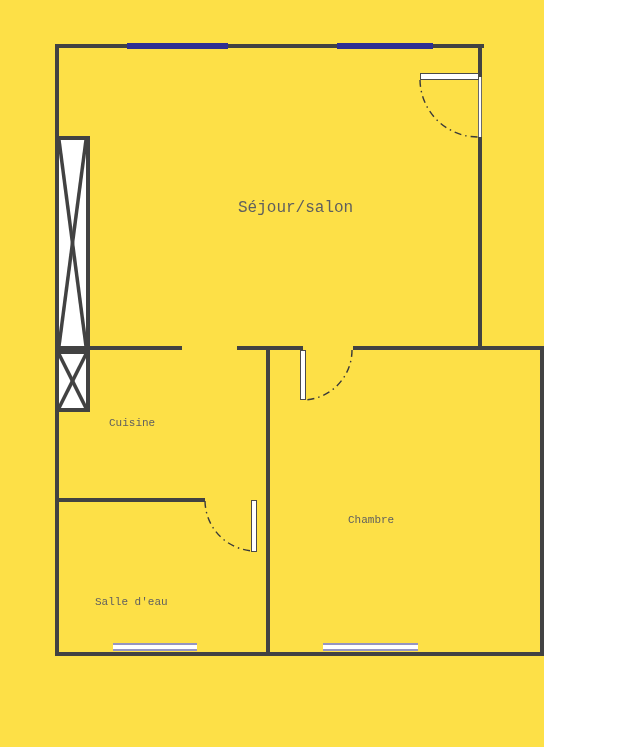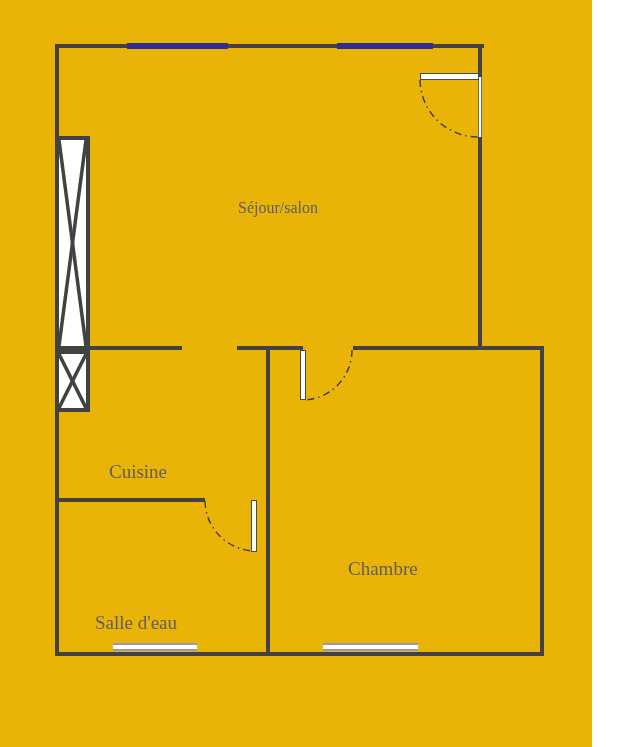--- a/index.html
+++ b/index.html
@@ -1,33 +1,33 @@
 <!DOCTYPE html>
 <html><head>
 <meta charset="utf-8">
 <style>
   html,body{margin:0;padding:0;background:#ffffff;}
   .canvas{
     position:relative;
-    width:592px;height:747px;
-    background:#eab308;
+    width:544px;height:747px;
+    background:#fde047;
     overflow:hidden;
-    font-family:Liberation Serif, serif;
+    font-family:Liberation Mono, monospace;
   }
   .wall{position:absolute;background:#424242;}
   .jamb{position:absolute;background:#ffffff;border-left:1.5px solid #6a6a6a;border-right:1.5px solid #6a6a6a;box-sizing:border-box;}
   .win-top{position:absolute;background:#2e2e92;}
   .win-bottom{position:absolute;background:#ffffff;border-top:2px solid #9595c2;border-bottom:2px solid #9595c2;box-sizing:border-box;}
   .shaft{position:absolute;border:4px solid #424242;box-sizing:border-box;background:#ffffff;}
   .shaft svg{display:block;}
   .leaf{position:absolute;background:#ffffff;border:1.5px solid #4a4a4a;box-sizing:border-box;}
   .overlay{position:absolute;left:0;top:0;pointer-events:none;}
   .room-label{position:absolute;color:#5f5f5f;white-space:nowrap;}
   .lbl-16{font-size:16px;}
-  .lbl-15{font-size:19px;margin-top:44px;}
+  .lbl-15{font-size:11px;}
 </style>
 </head>
 <body>
 
 <div class="canvas">
 
   <div class="wall" style="left:55px;top:44px;width:429px;height:4px;"></div>
   <div class="wall" style="left:55px;top:44px;width:4px;height:612px;"></div>
   <div class="wall" style="left:55px;top:652px;width:489px;height:4px;"></div>
 
@@ -70,16 +70,16 @@
   <div class="leaf" style="left:251px;top:500px;width:6px;height:52px;"></div>
 
   <svg class="overlay" width="628" height="747" viewBox="0 0 628 747">
     <path d="M 420 80 A 58 58 0 0 0 478 137" fill="none" stroke="#3a3a3a" stroke-width="1.4" stroke-dasharray="7 4 1.5 4"></path>
     <path d="M 352 350 A 50 50 0 0 1 304 400" fill="none" stroke="#3a3a3a" stroke-width="1.4" stroke-dasharray="7 4 1.5 4"></path>
     <path d="M 205 501 A 51 51 0 0 0 253 551" fill="none" stroke="#3a3a3a" stroke-width="1.4" stroke-dasharray="7 4 1.5 4"></path>
   </svg>
 
   <div class="room-label lbl-16" style="left:238px;top:199px;">Séjour/salon</div>
   <div class="room-label lbl-15" style="left:109px;top:417px;">Cuisine</div>
-  <div class="room-label lbl-15" style="left:95px;top:568px;">Salle d'eau</div>
+  <div class="room-label lbl-15" style="left:95px;top:596px;">Salle d'eau</div>
   <div class="room-label lbl-15" style="left:348px;top:514px;">Chambre</div>
 
 </div>
 
 </body></html>

